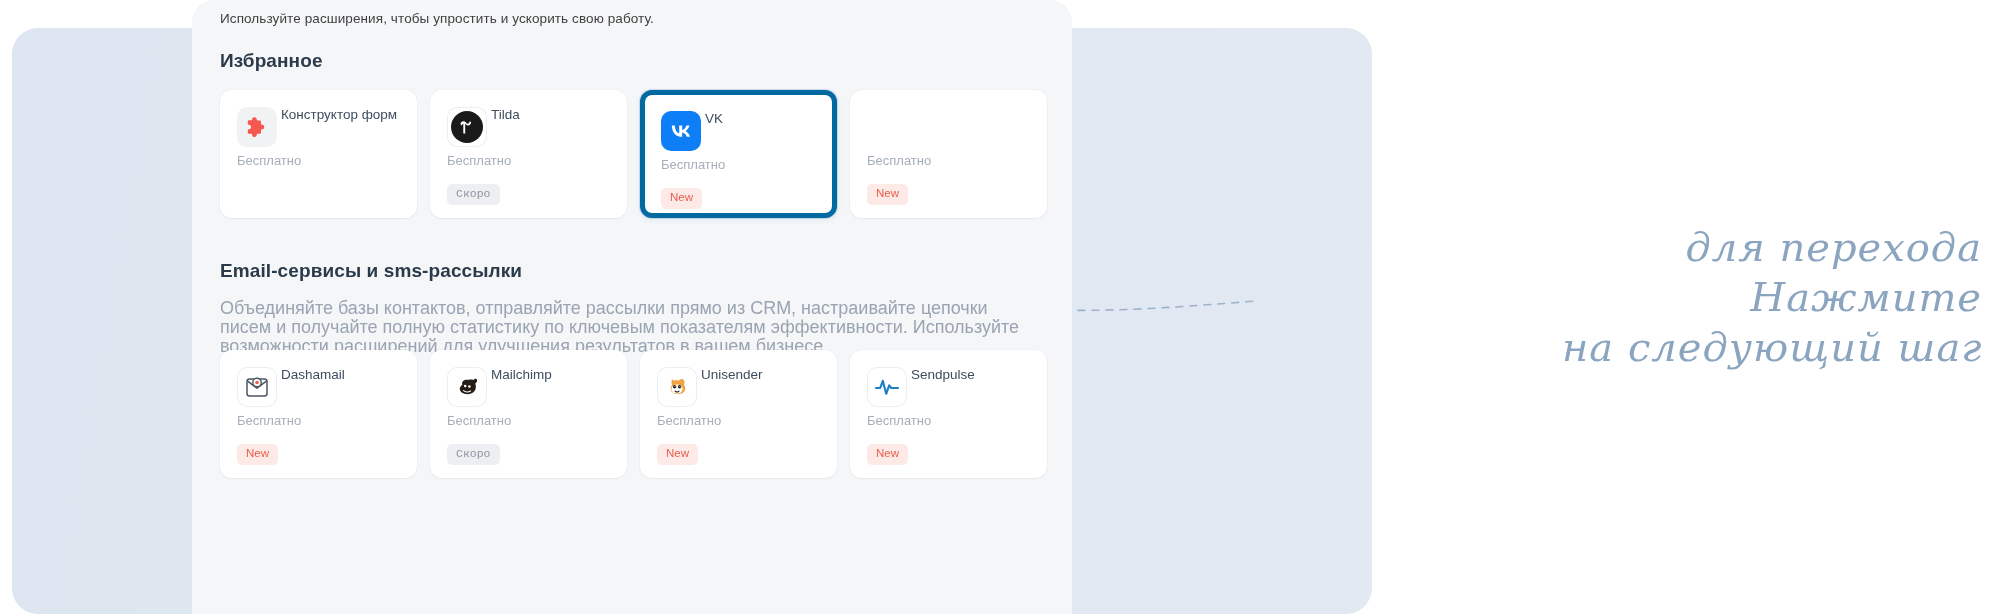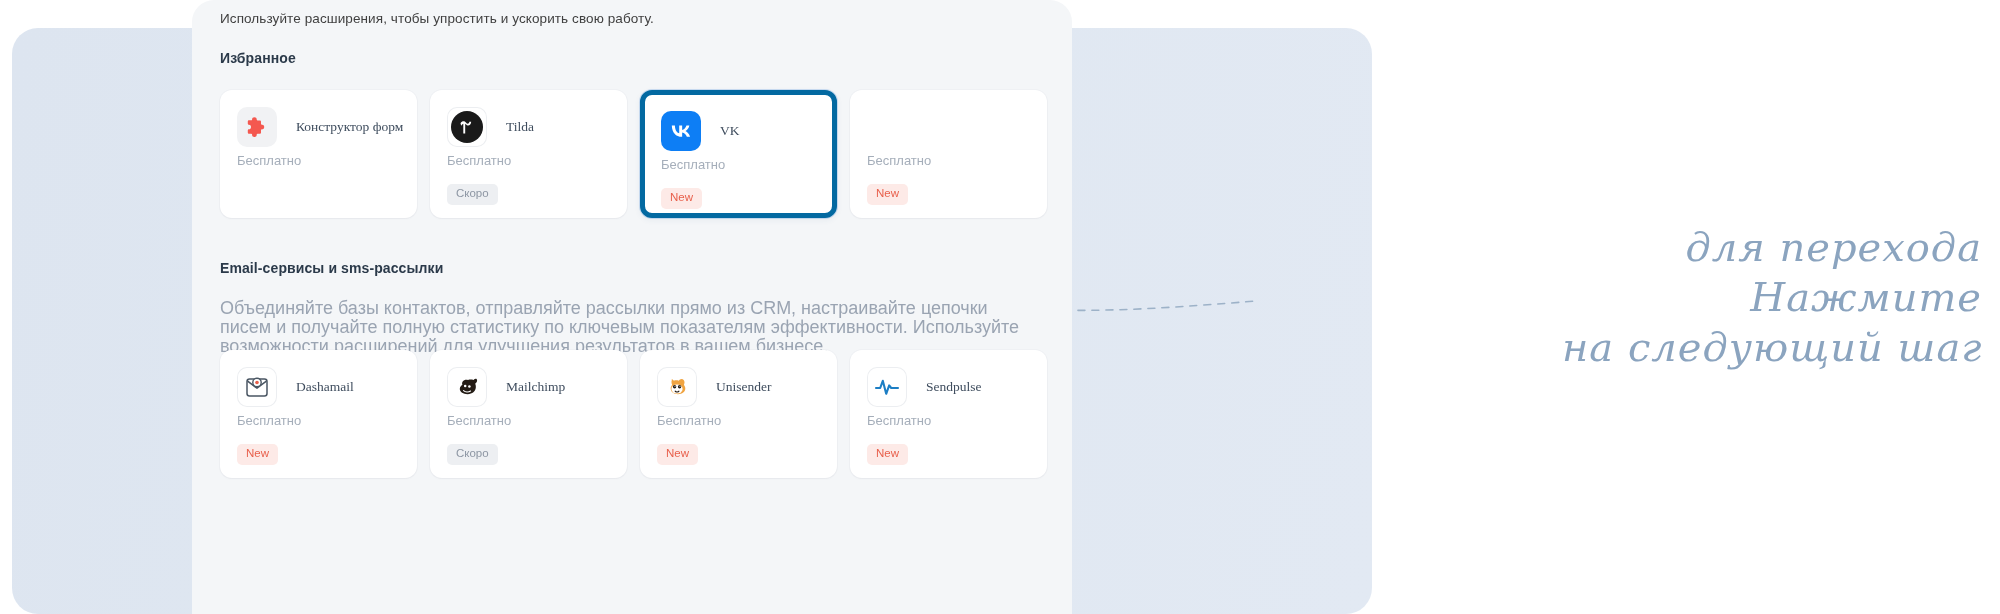--- a/index.html
+++ b/index.html
@@ -50,21 +50,21 @@
     position: absolute;
     top: 11px;
     left: 0;
     font-size: 13.5px;
     color: #404040;
     letter-spacing: .1px;
     white-space: nowrap;
   }
 
   .section-title {
-    font-size: 14px;
+    font-size: 19px;
     font-weight: 700;
     color: #2b3a4a;
     letter-spacing: .1px;
     text-align: right;
   }
   .section-title.fav { position: absolute; top: 50px; left: 0; }
   .section-title.email { position: absolute; top: 260px; left: 0; }
 
   .section-desc {
     position: absolute;
@@ -97,24 +97,22 @@
     box-shadow: 0 1px 2px rgba(35,55,80,.045), 0 0 0 1px rgba(38,60,90,.025);
     padding: 16px 16px 0 16px;
   }
   .card.selected {
     border: 5px solid #0369a1;
     box-shadow: 0 0 0 1px rgba(120,170,225,.35), 0 2px 6px rgba(40,80,130,.07);
   }
 
   .card-head {
     display: flex;
-    align-items: center;
-    gap: 19px;
+    gap: 4px;
     height: 40px;
-    font-family: Liberation Serif, serif;
   }
   .app-icon {
     width: 40px; height: 40px;
     border-radius: 10px;
     display: flex; align-items: center; justify-content: center;
     flex: 0 0 40px;
     overflow: hidden;
   }
   .app-name {
     font-size: 13.5px;
@@ -131,21 +129,21 @@
   .badge {
     position: absolute;
     left: 16px;
     top: 93px;
     border-radius: 5px;
     padding: 4px 9px 5px 9px;
     font-size: 11.5px;
     line-height: 1;
   }
   .badge.new  { background: #fdeae7; color: #e8604c; text-align: right; }
-  .badge.soon { background: #edeff2; color: #8d96a3; }
+  .badge.soon { background: #edeff2; color: #8d96a3; font-family: Liberation Mono, monospace; }
 
   
   .ic-forms   { background: #f1f2f4; }
   .ic-tilda   { background: #ffffff; box-shadow: inset 0 0 0 1px #eceef1; }
   .ic-vk      { background: #0d7ef5; }
   .ic-tg      { background: #ffffff; box-shadow: inset 0 0 0 1px #eceef1; }
   .ic-dasha   { background: #ffffff; box-shadow: inset 0 0 0 1px #eceef1; }
   .ic-mail    { background: #ffffff; box-shadow: inset 0 0 0 1px #eceef1; }
   .ic-uni     { background: #ffffff; box-shadow: inset 0 0 0 1px #eceef1; }
   .ic-send    { background: #ffffff; box-shadow: inset 0 0 0 1px #eceef1; }

